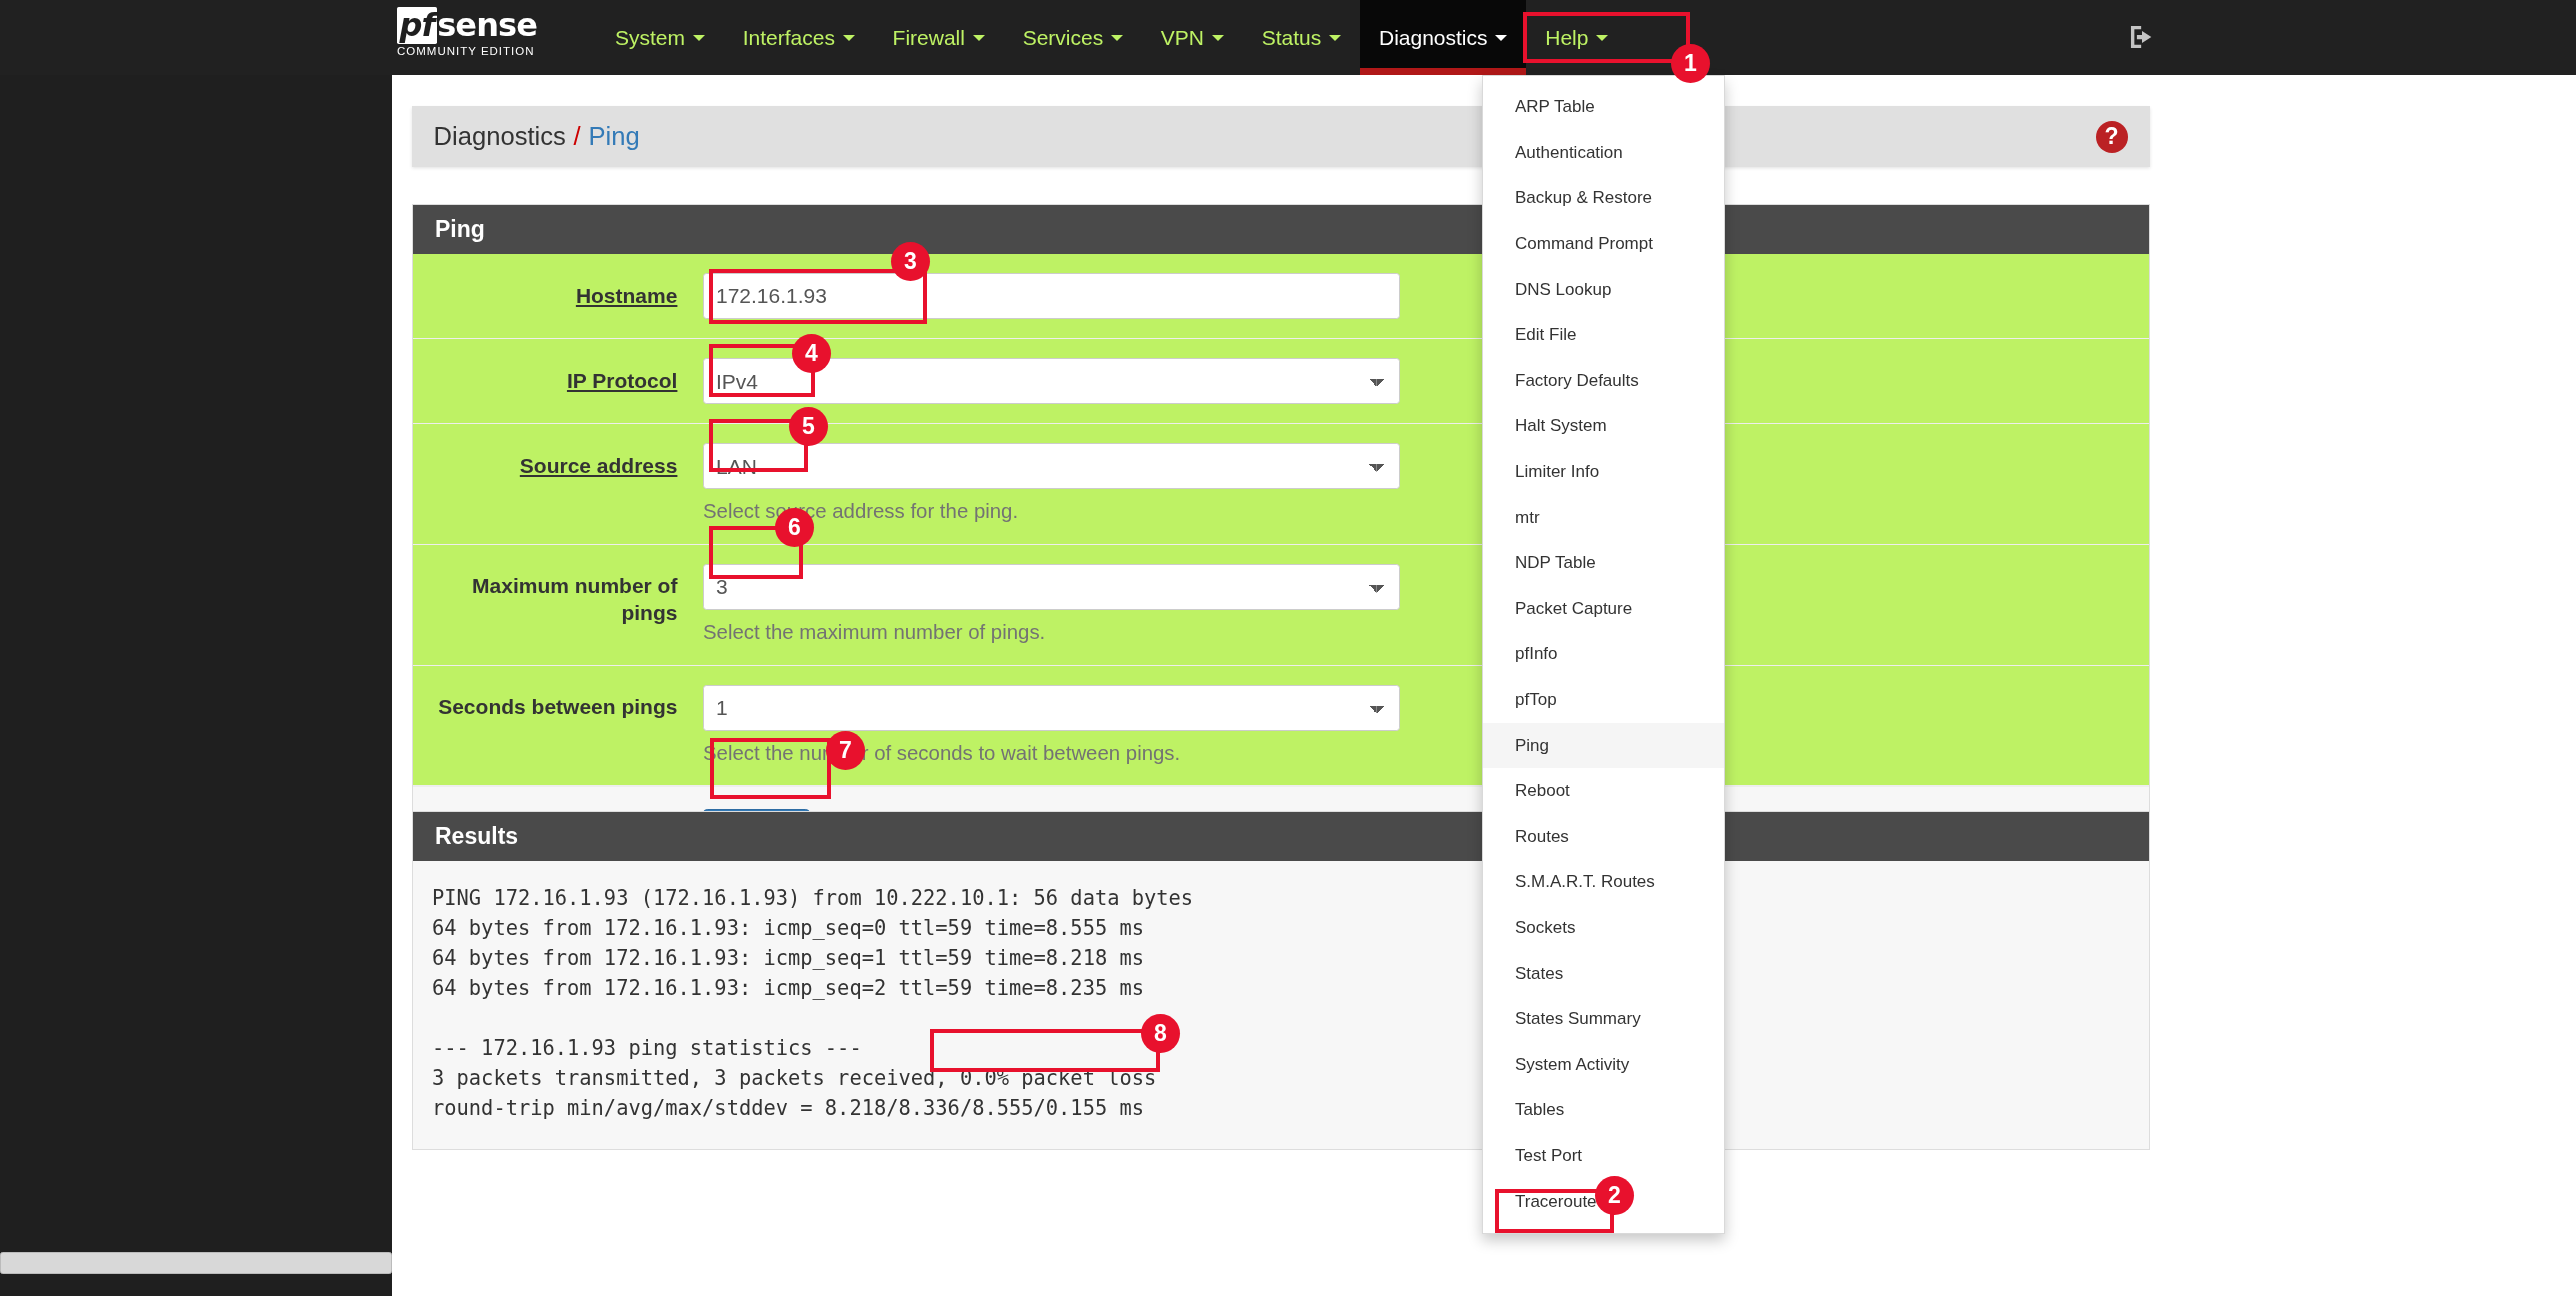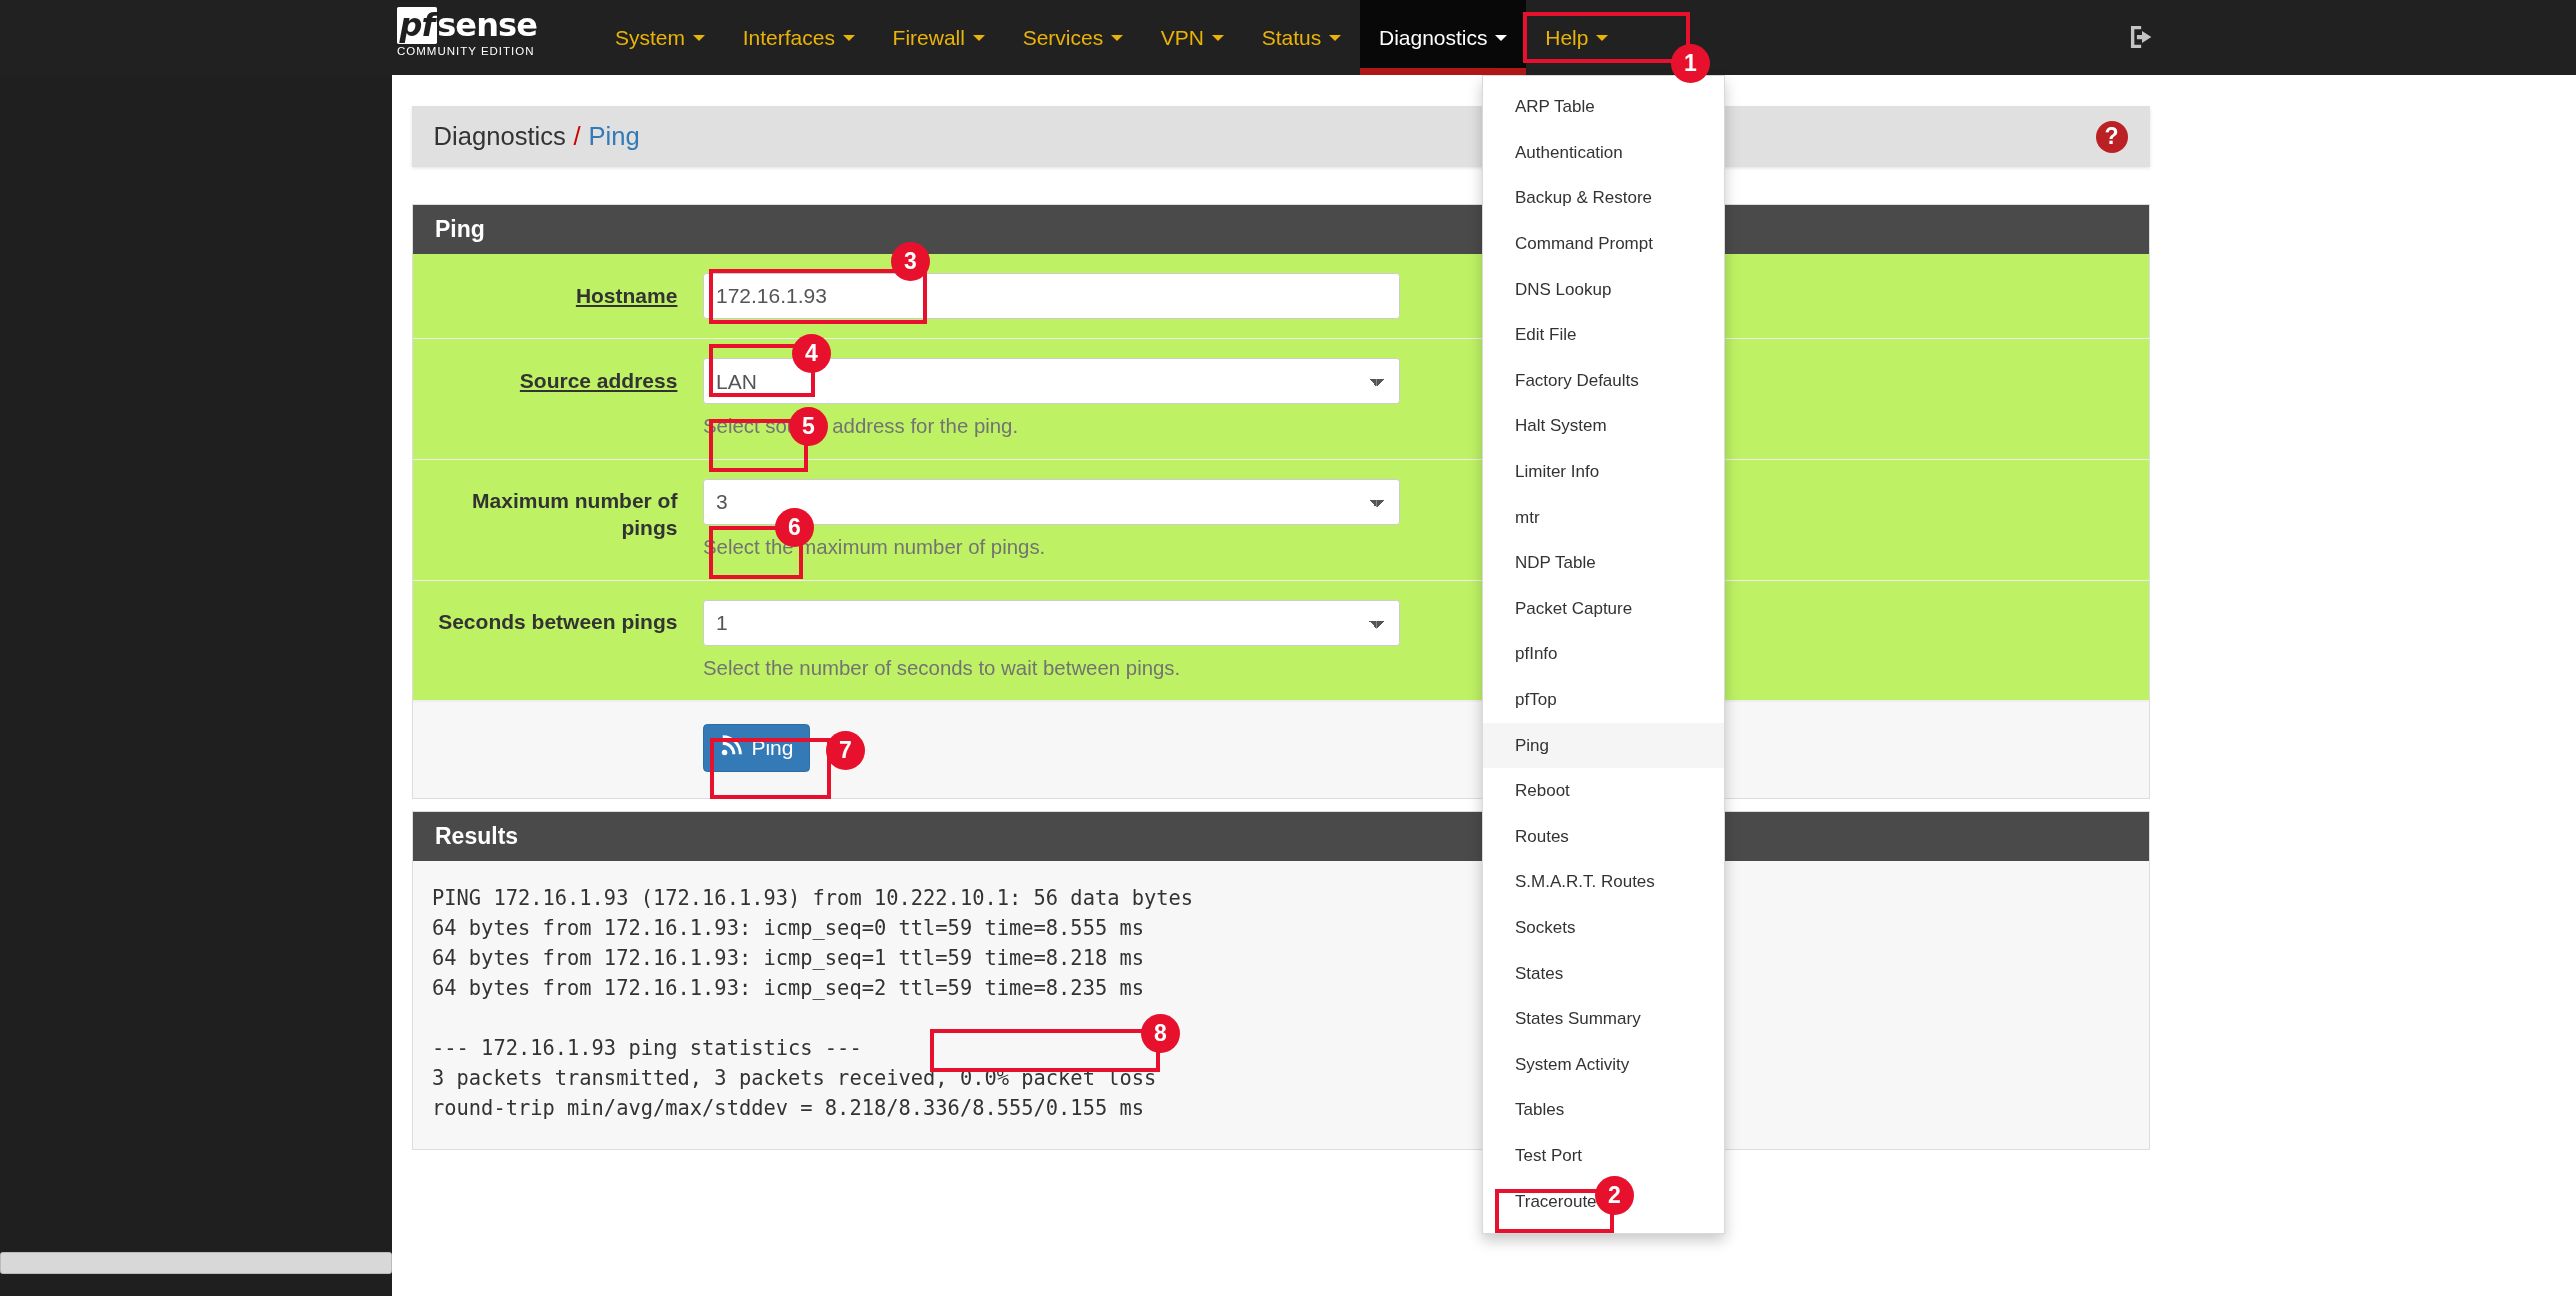--- a/index.html
+++ b/index.html
@@ -82,21 +82,21 @@
     height: 75px;
     display: flex;
     align-items: center;
   }
   .nav-item {
     position: relative;
     height: 75px;
     display: flex;
     align-items: center;
     padding: 0 19px;
-    color: #eab308;
+    color: #bef264;
     font-size: 21px;
     white-space: nowrap;
     cursor: pointer;
   }
   .nav-item .caret {
     display: inline-block;
     margin-left: 7.7px;
     width: 0; height: 0;
     border-left: 6.8px solid transparent;
     border-right: 6.8px solid transparent;
@@ -442,20 +442,28 @@
 
       <div class="form-row">
         <div class="form-label">
           <u>Hostname</u>
         </div>
         <div class="form-control-wrap">
           <input class="form-input" type="text" value="172.16.1.93" style="">
         </div>
       </div>
 
+      <div class="form-row">
+        <div class="form-label">
+          <u>IP Protocol</u>
+        </div>
+        <div class="form-control-wrap">
+          <select class="form-select" id="sel-proto"><option>IPv4</option><option>IPv6</option></select>
+        </div>
+      </div>
 
       <div class="form-row">
         <div class="form-label">
           <u>Source address</u>
         </div>
         <div class="form-control-wrap">
           <select class="form-select" id="sel-src"><option>Any</option><option selected="">LAN</option><option>WAN</option></select>
           <div class="help-block">Select source address for the ping.</div>
         </div>
       </div>

